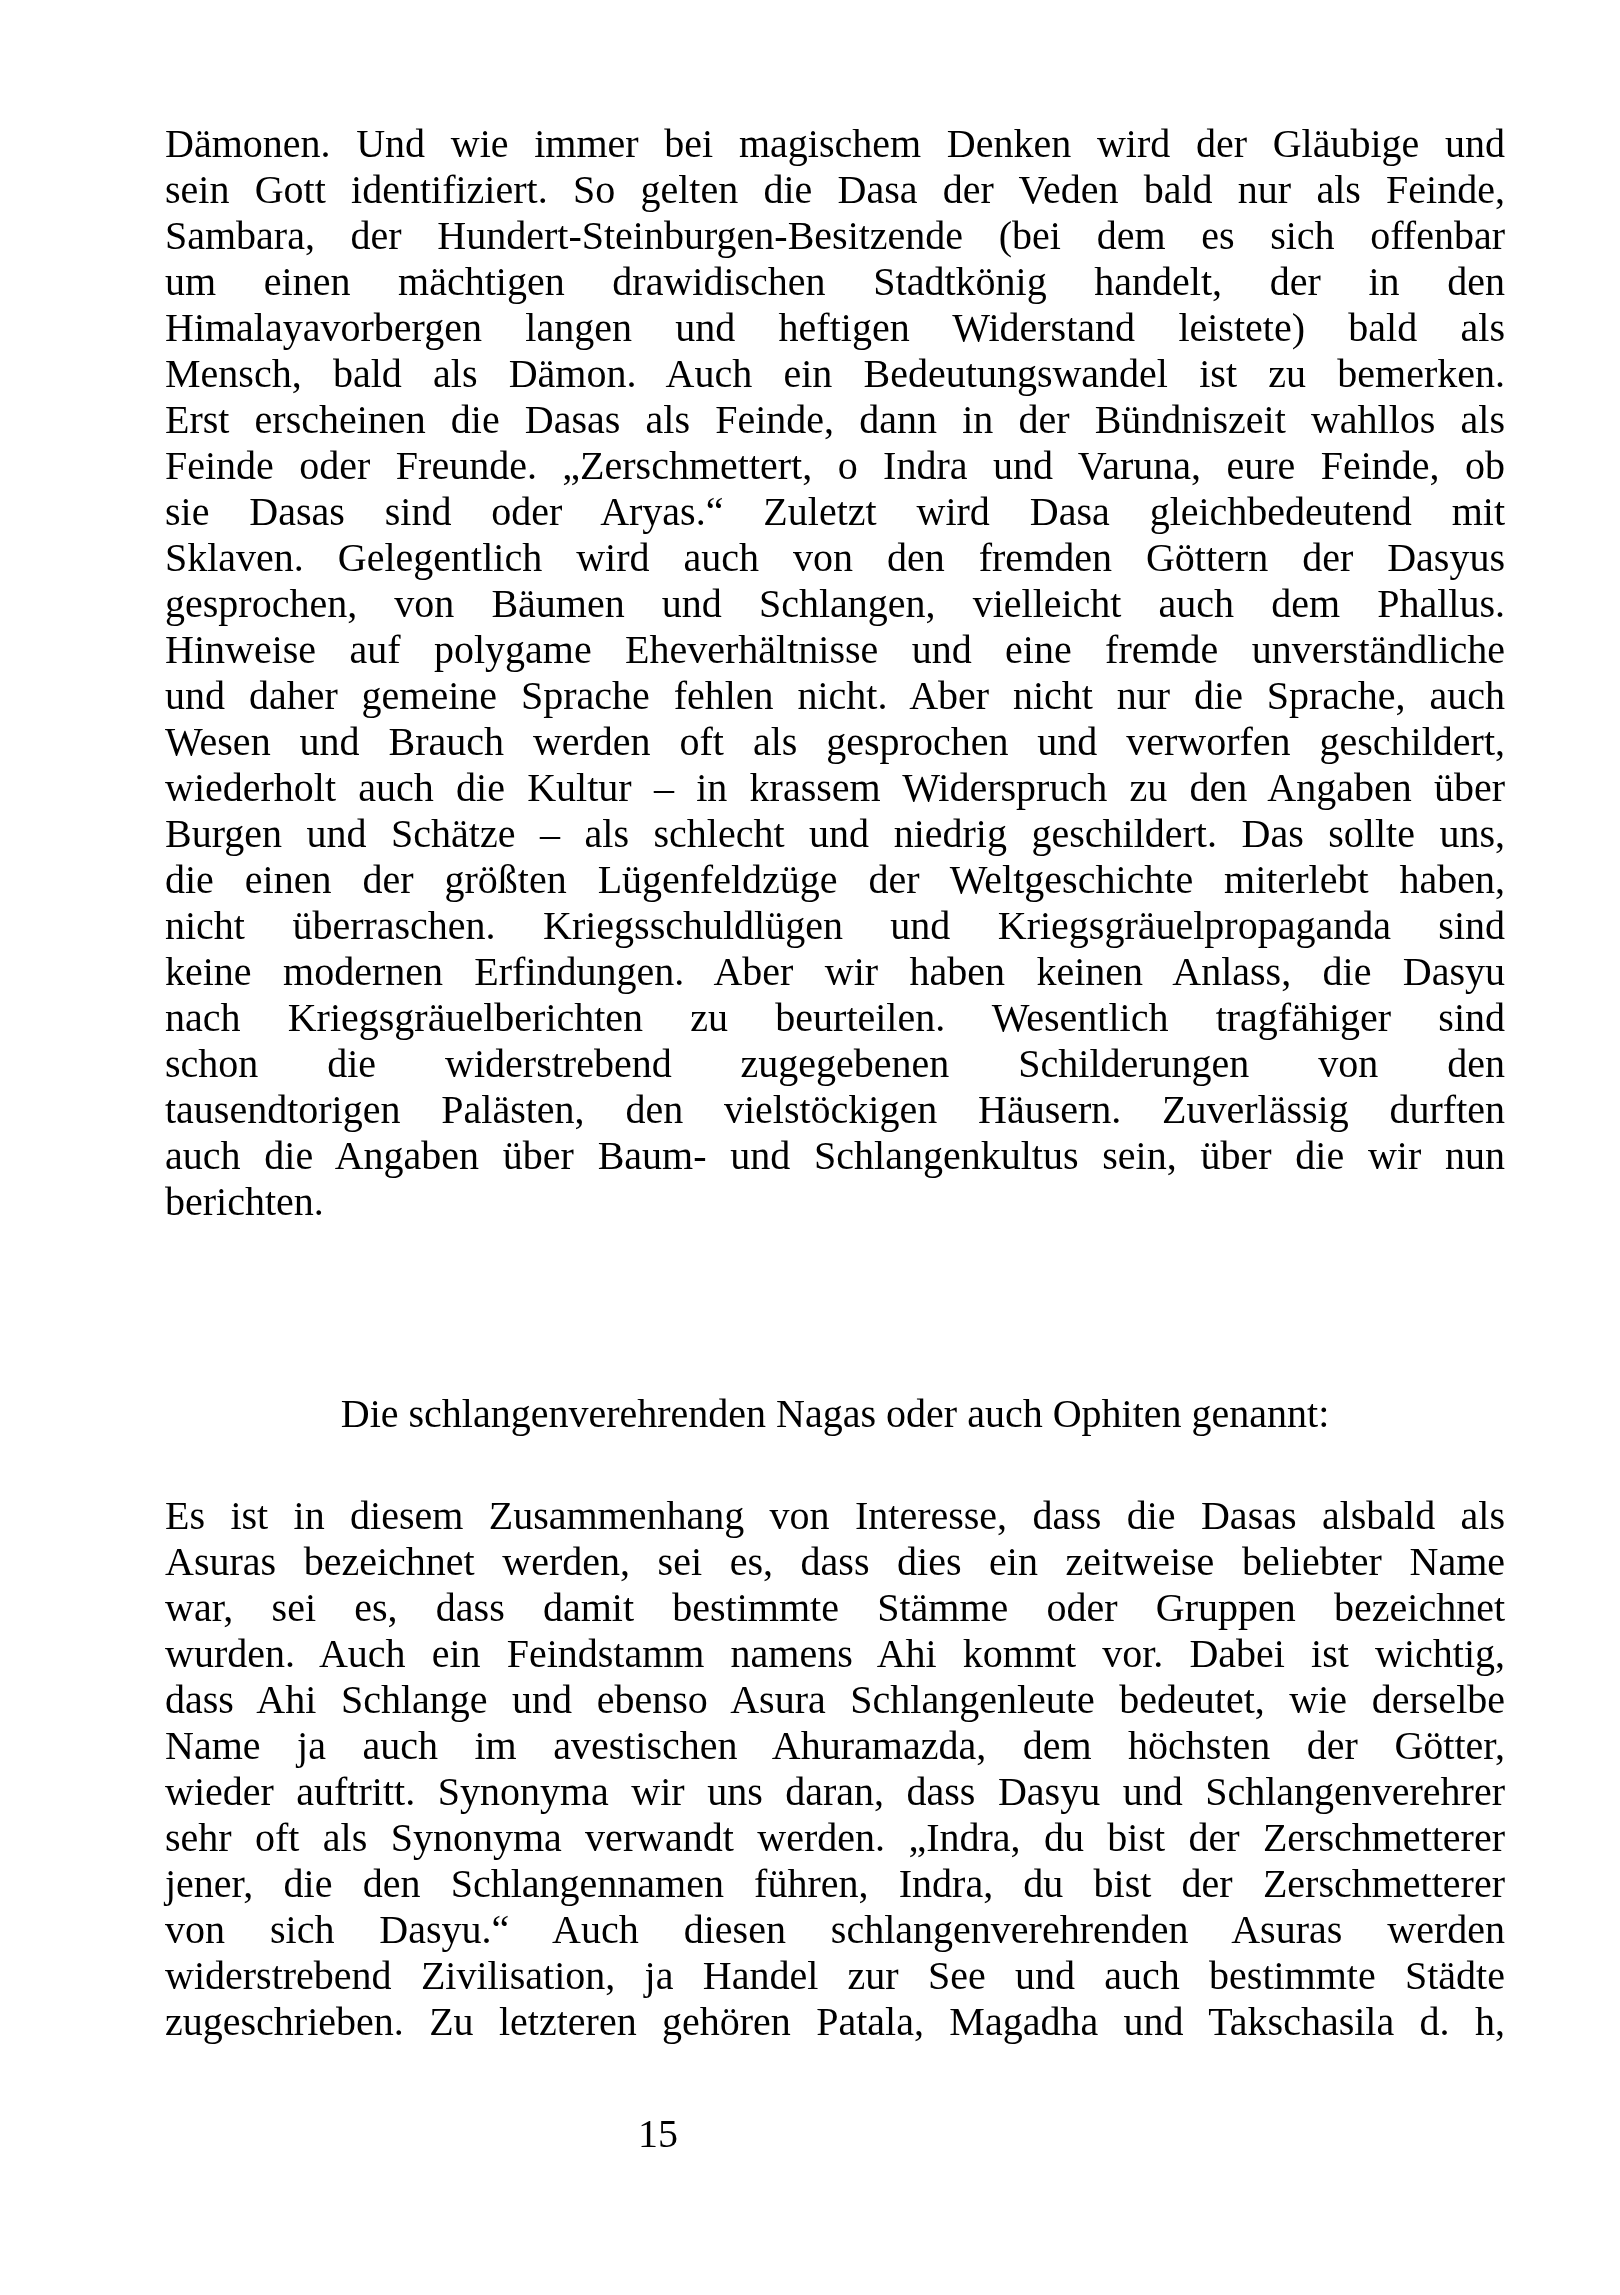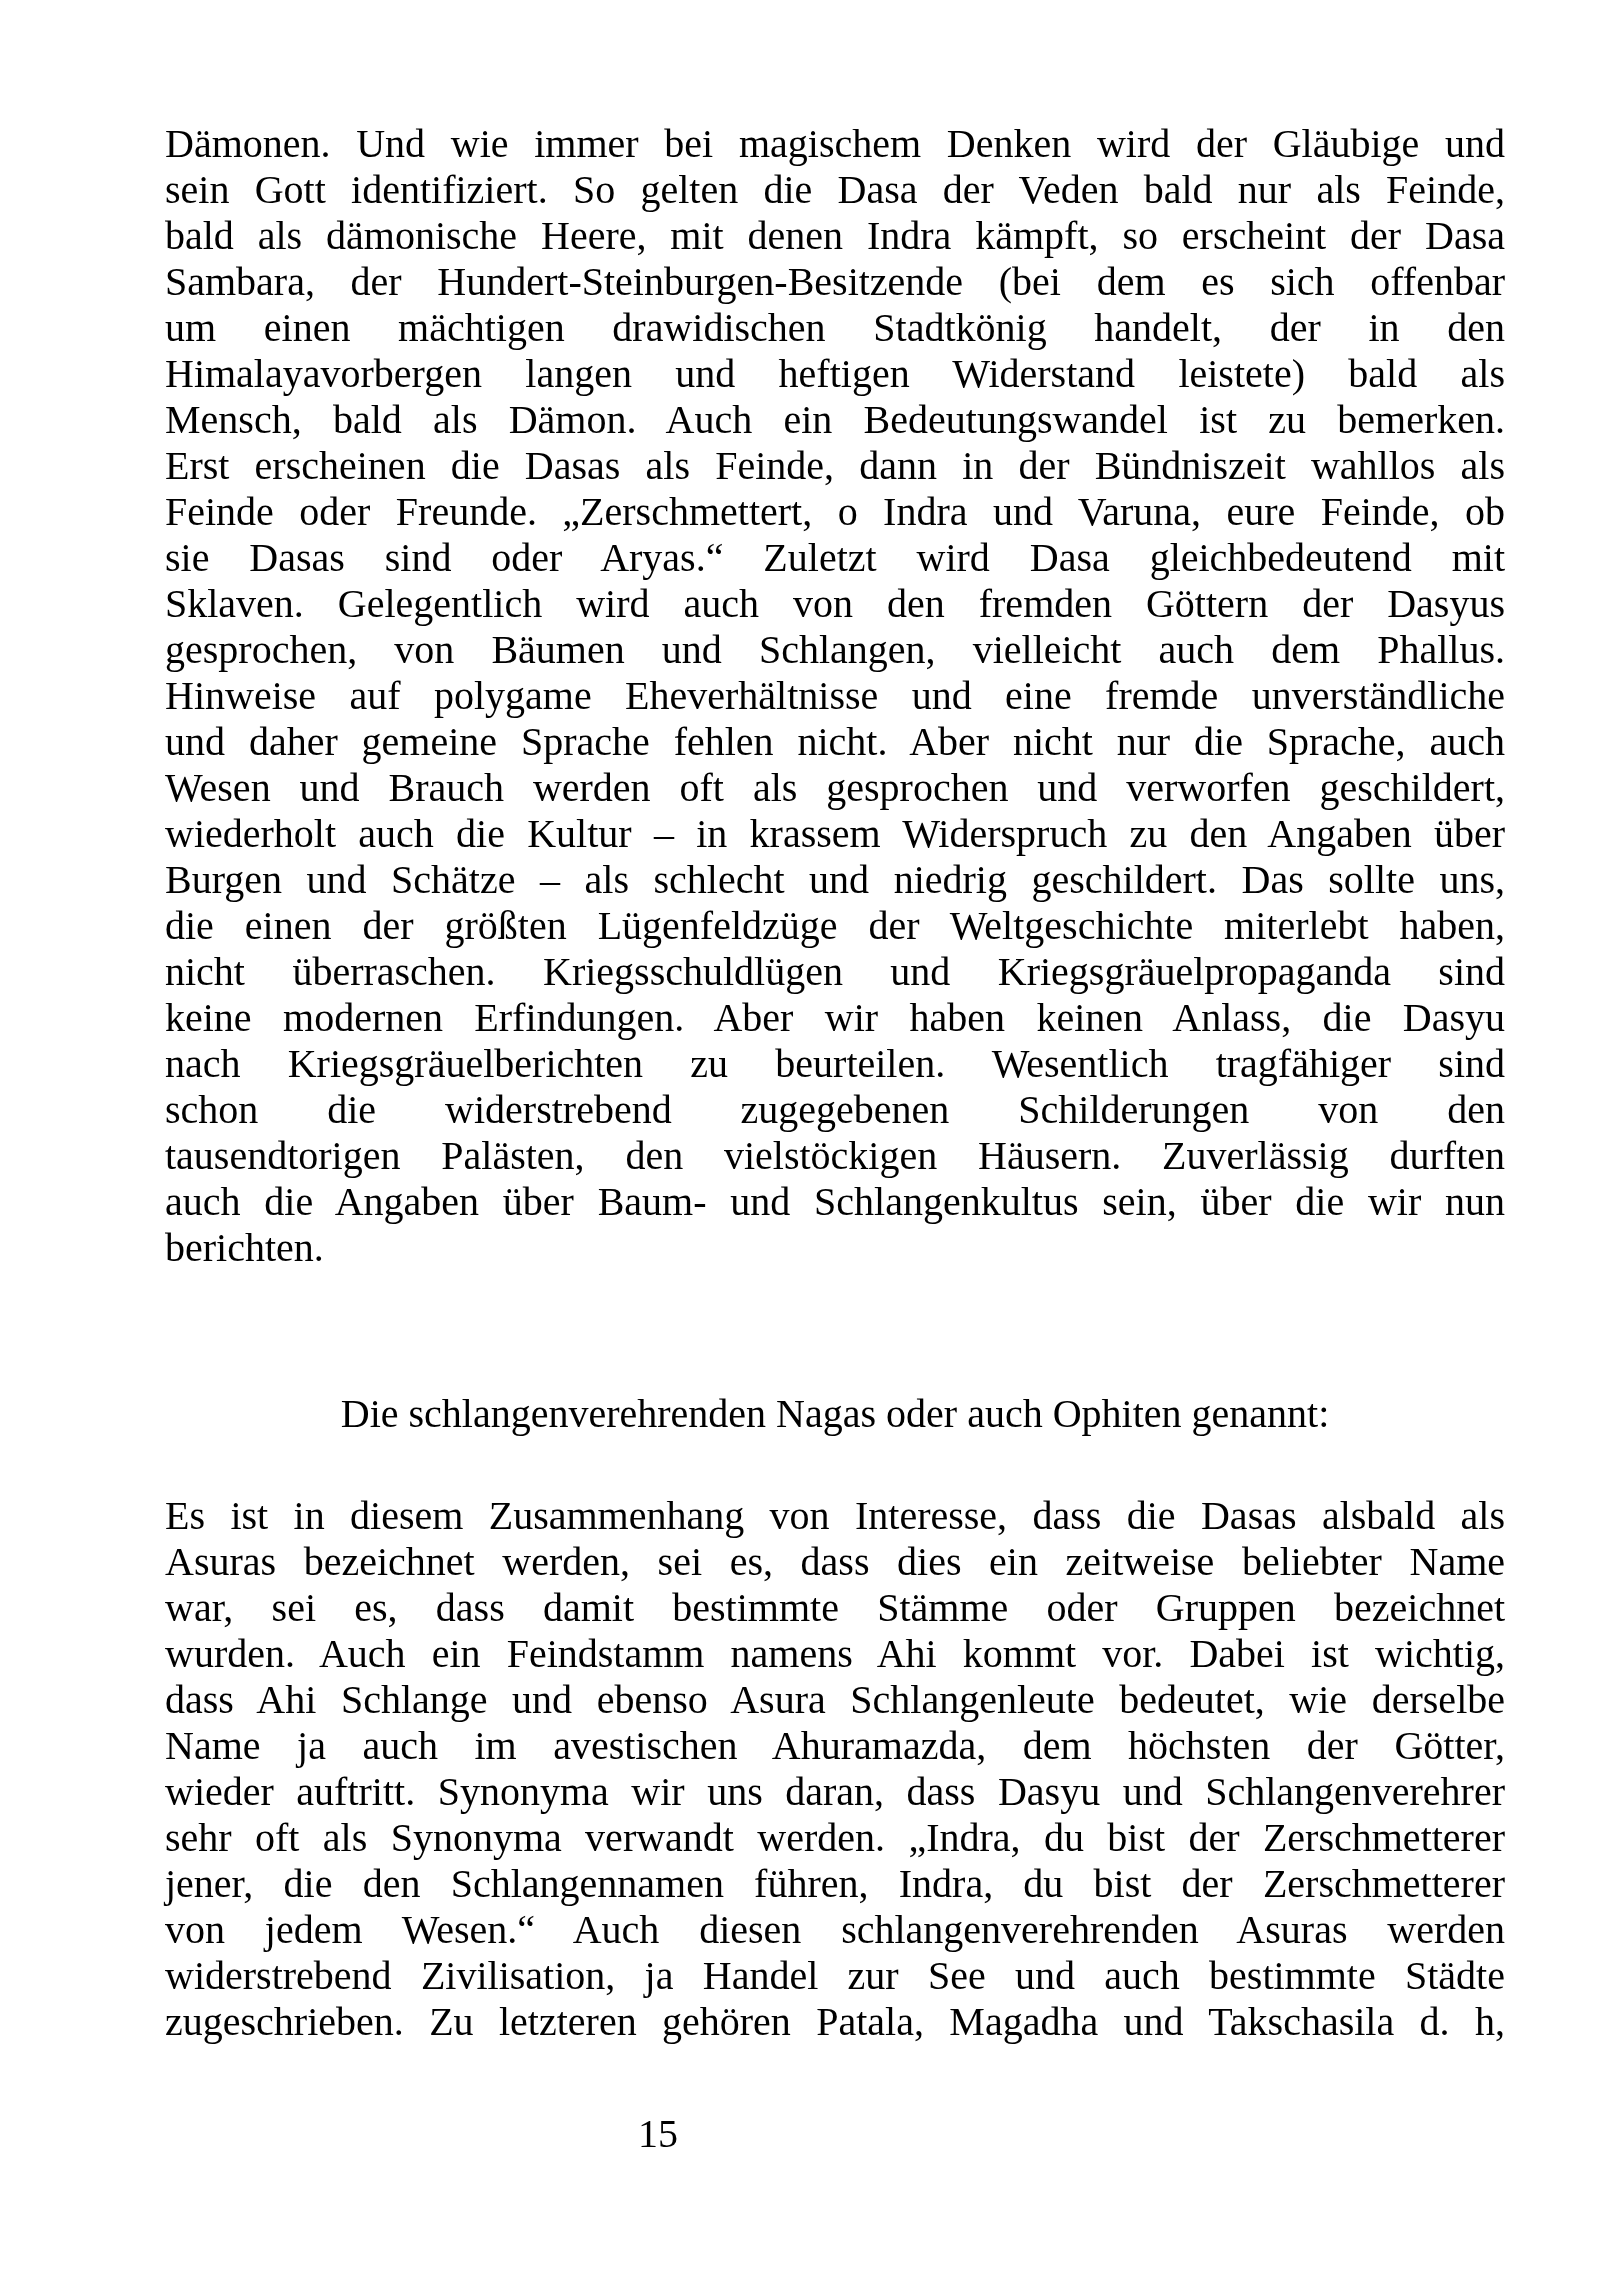--- a/index.html
+++ b/index.html
@@ -34,21 +34,20 @@
   }
 </style>
 </head>
 <body>
 
 <div class="page">
 
   <div class="para" id="para-1">
     <span class="line">Dämonen. Und wie immer bei magischem Denken wird der Gläubige und</span>
     <span class="line">sein Gott identifiziert. So gelten die Dasa der Veden bald nur als Feinde,</span>
-    <span class="line">bald als dämonische Heere, mit denen Indra kämpft, so erscheint der Dasa</span>
     <span class="line">Sambara, der Hundert-Steinburgen-Besitzende (bei dem es sich offenbar</span>
     <span class="line">um einen mächtigen drawidischen Stadtkönig handelt, der in den</span>
     <span class="line">Himalayavorbergen langen und heftigen Widerstand leistete) bald als</span>
     <span class="line">Mensch, bald als Dämon. Auch ein Bedeutungswandel ist zu bemerken.</span>
     <span class="line">Erst erscheinen die Dasas als Feinde, dann in der Bündniszeit wahllos als</span>
     <span class="line">Feinde oder Freunde. „Zerschmettert, o Indra und Varuna, eure Feinde, ob</span>
     <span class="line">sie Dasas sind oder Aryas.“ Zuletzt wird Dasa gleichbedeutend mit</span>
     <span class="line">Sklaven. Gelegentlich wird auch von den fremden Göttern der Dasyus</span>
     <span class="line">gesprochen, von Bäumen und Schlangen, vielleicht auch dem Phallus.</span>
     <span class="line">Hinweise auf polygame Eheverhältnisse und eine fremde unverständliche</span>
@@ -71,21 +70,21 @@
   <div class="para" id="para-2">
     <span class="line">Es ist in diesem Zusammenhang von Interesse, dass die Dasas alsbald als</span>
     <span class="line">Asuras bezeichnet werden, sei es, dass dies ein zeitweise beliebter Name</span>
     <span class="line">war, sei es, dass damit bestimmte Stämme oder Gruppen bezeichnet</span>
     <span class="line">wurden. Auch ein Feindstamm namens Ahi kommt vor. Dabei ist wichtig,</span>
     <span class="line">dass Ahi Schlange und ebenso Asura Schlangenleute bedeutet, wie derselbe</span>
     <span class="line">Name ja auch im avestischen Ahuramazda, dem höchsten der Götter,</span>
     <span class="line">wieder auftritt. Synonyma wir uns daran, dass Dasyu und Schlangenverehrer</span>
     <span class="line">sehr oft als Synonyma verwandt werden. „Indra, du bist der Zerschmetterer</span>
     <span class="line">jener, die den Schlangennamen führen, Indra, du bist der Zerschmetterer</span>
-    <span class="line">von jedem Wesen.“ Auch diesen schlangenverehrenden Asuras werden</span>
+    <span class="line">von sich Dasyu.“ Auch diesen schlangenverehrenden Asuras werden</span>
     <span class="line">widerstrebend Zivilisation, ja Handel zur See und auch bestimmte Städte</span>
     <span class="line">zugeschrieben. Zu letzteren gehören Patala, Magadha und Takschasila d. h,</span>
   </div>
 
   <div class="page-number">15</div>
 
 </div>
 
 
 </body></html>

